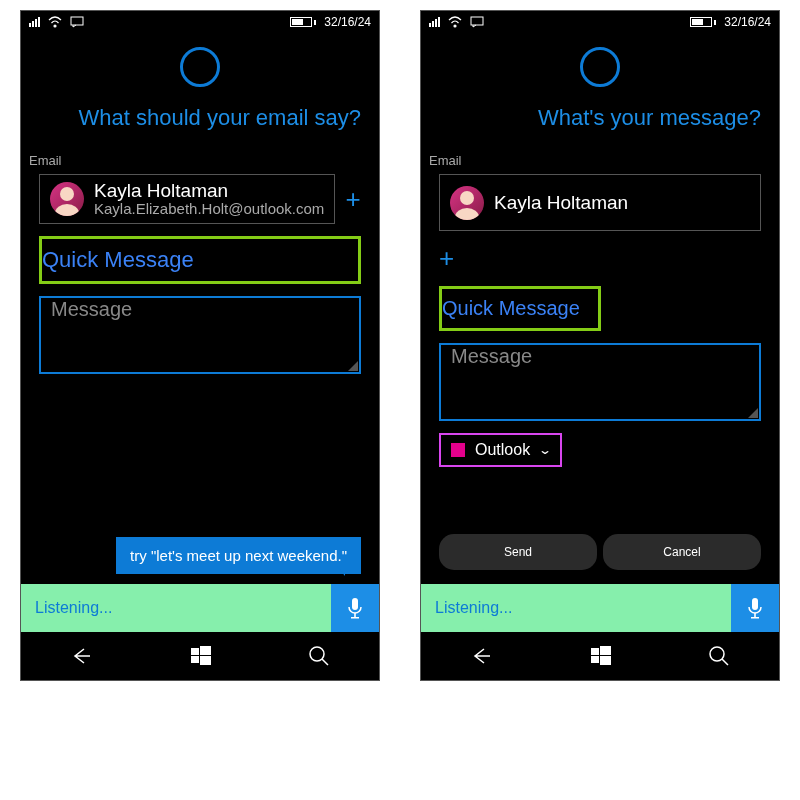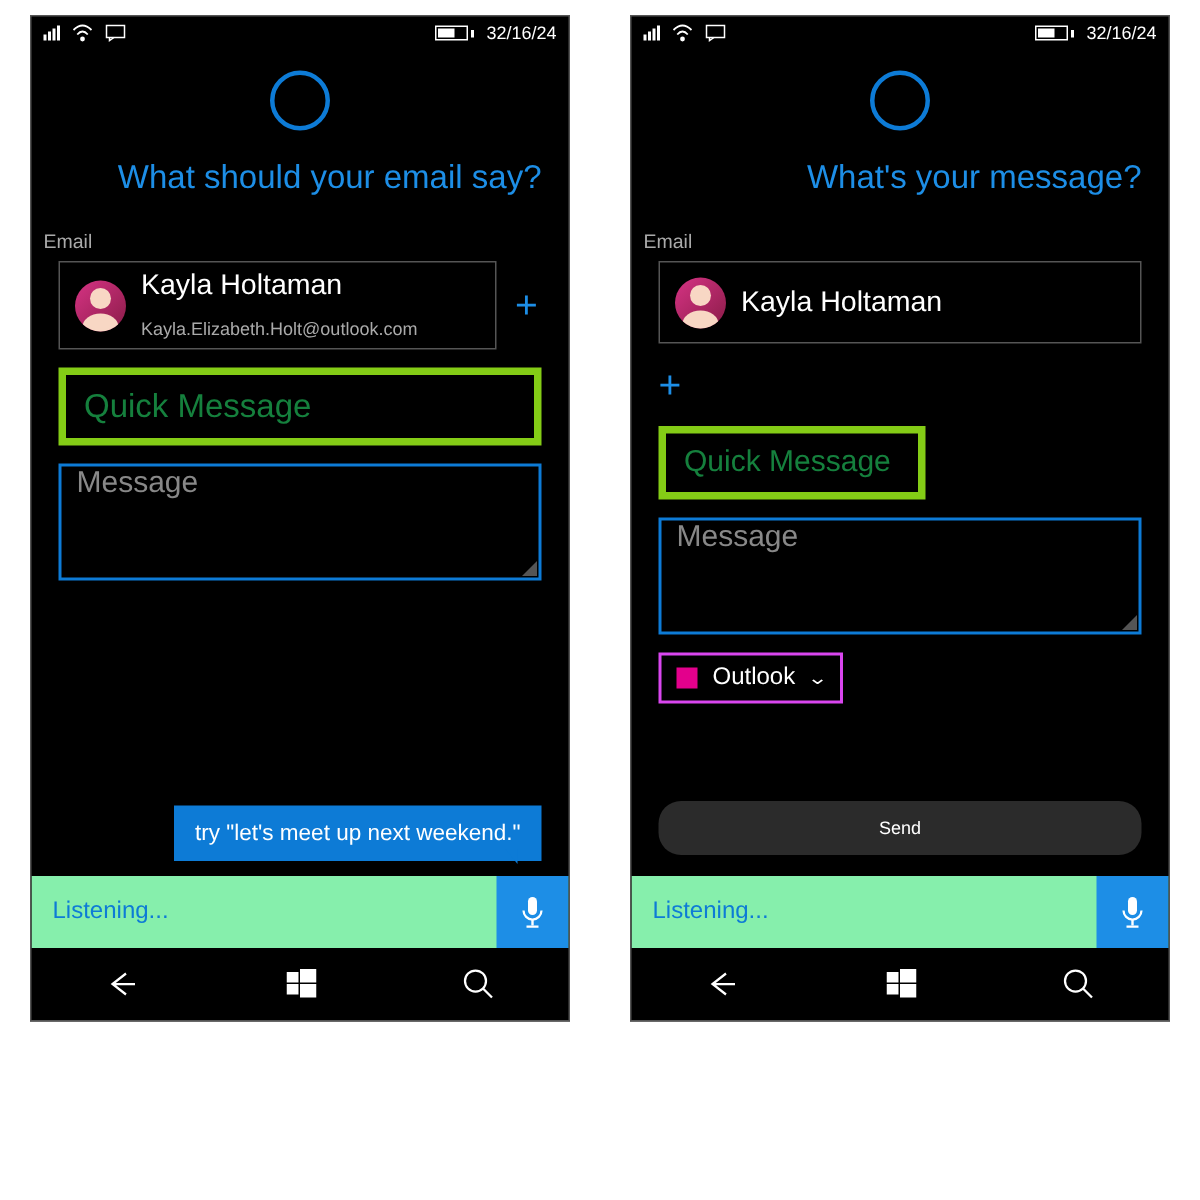--- a/index.html
+++ b/index.html
@@ -33,24 +33,24 @@
   .contact-card{
     flex:1; border:1px solid #555; padding:6px 10px; display:flex; gap:10px; align-items:center;
   }
   .avatar{
     width:34px; height:34px; border-radius:50%; background:linear-gradient(135deg,#d63384,#8a1c48);
     flex-shrink:0; position:relative; overflow:hidden;
   }
   .avatar::after{content:""; position:absolute; width:14px; height:14px; background:#f8d7c4; border-radius:50%; top:5px; left:10px;}
   .avatar::before{content:""; position:absolute; width:24px; height:18px; background:#f8d7c4; border-radius:50% 50% 0 0; bottom:-6px; left:5px;}
   .contact-name{color:#fff; font-size:19px; line-height:1;}
-  .contact-email{color:#aaa; font-size:12px;margin-top:12px;}
+  .contact-email{color:#aaa; font-size:15px;}
   .plus{color:#1d8ee6; font-size:26px; font-weight:200; width:20px; text-align:center;}
   .quick-msg{
-    border:5px solid #84cc16; color:#15803d; font-size:20px; padding:8px 12px;
+    border:3px solid #84cc16; color:#3b82f6; font-size:20px; padding:8px 0;
   }
   .msg-box{
     border:2px solid #0d7bd6; color:#888; font-size:20px; padding:0 10px; height:78px;
     position:relative; background:#000;
   }
   .resize-tri{ position:absolute; right:1px; bottom:1px; width:0; height:0;
     border-left:10px solid transparent; border-bottom:10px solid #555;}
   .account-select{
     display:inline-flex; border:2px solid #d946ef; align-items:center; gap:10px; padding:6px 10px;
     color:#fff; align-self:flex-start;
@@ -232,20 +232,21 @@
     <div class="account-select">
       <span class="account-color"></span>
       <span>Outlook</span>
       <span class="chev">⌄</span>
     </div>
 
     <div class="spacer"></div>
 
     <div class="btn-row">
       <div class="btn">Send</div>
+      <div class="btn">Cancel</div>
     </div>
     <div style="height:2px;"></div>
   </div>
 
   <div class="listen-bar">
     <div class="listen-text">Listening...</div>
     <div class="mic-btn">
       <svg width="20" height="24" viewBox="0 0 20 24" fill="#fff">
           <rect x="7" y="2" width="6" height="12" rx="3"></rect>
           <path d="M4 11 a6 6 0 0 0 12 0" stroke="#fff" fill="none" stroke-width="1.5"></path>

